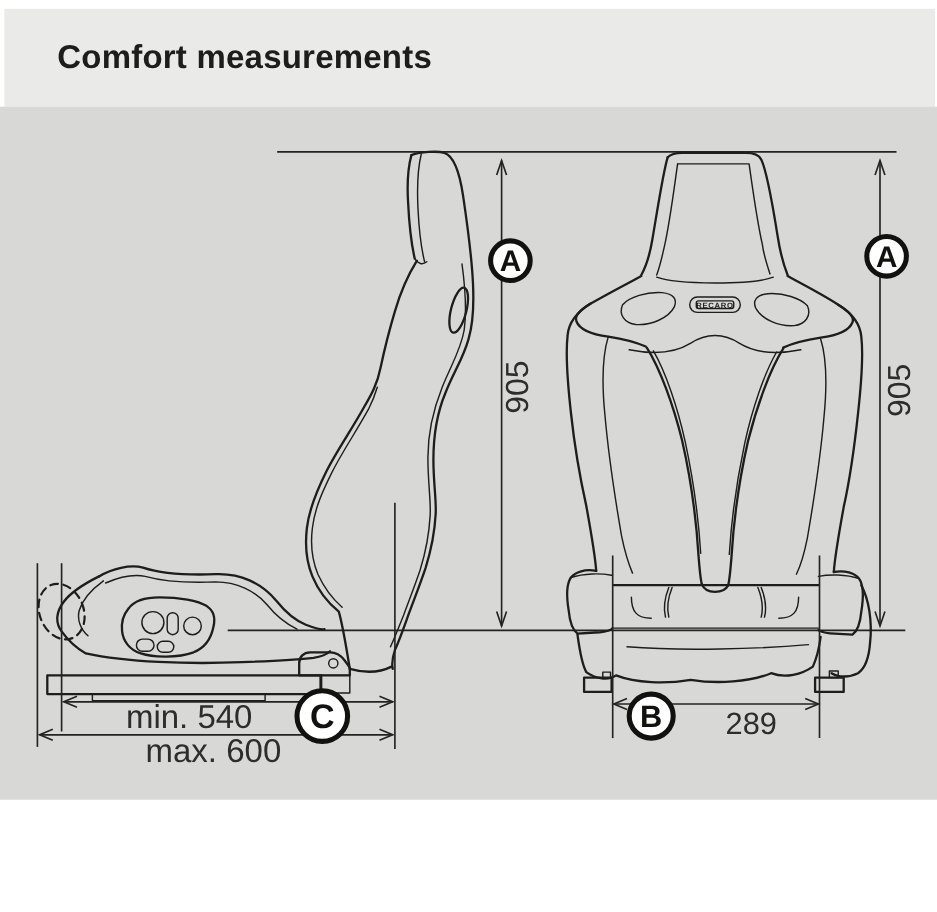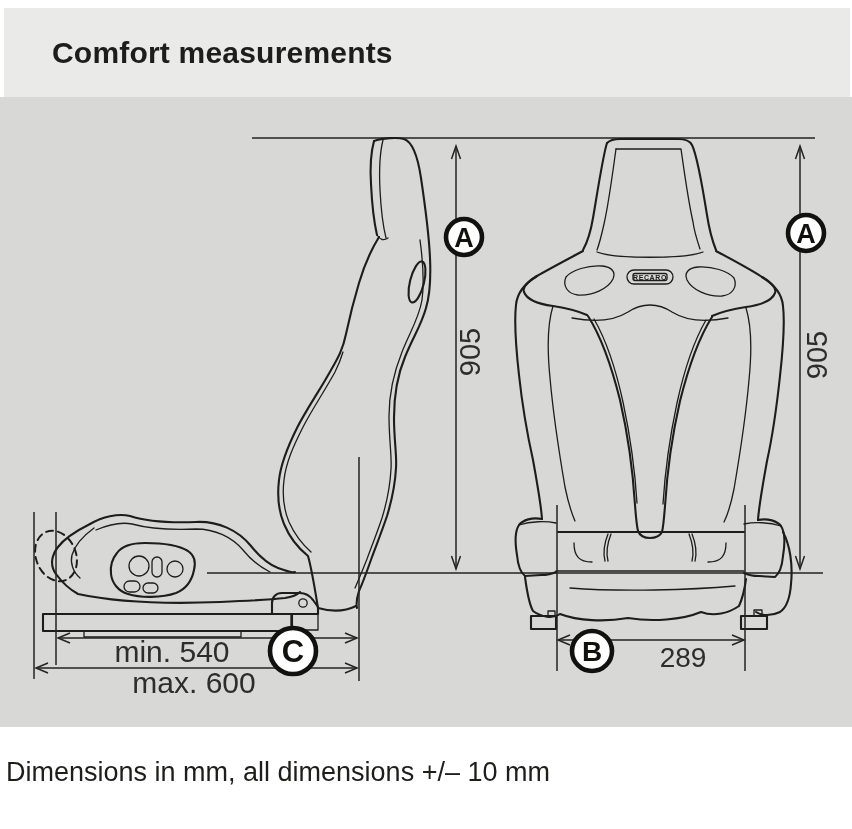--- a/index.html
+++ b/index.html
@@ -197,16 +197,15 @@
         <path class="dim" d="M 345,663 L 357,668 L 345,673"></path>
         <text class="dimnum" x="172" y="662" font-size="30">min. 540</text>
         <text class="dimnum" x="194" y="693" font-size="30">max. 600</text>
         <circle class="dimcircle" cx="293" cy="651" r="23"></circle>
         <text class="dimletter" x="293" y="662" font-size="31">C</text>
       </g>
     </svg>
   </div>
 
   <div class="legend">
-    <div class="note">Dimensions in mm, all dimensions +/– 10 mm</div>
   </div>
 
 </div>
 
 </body></html>

